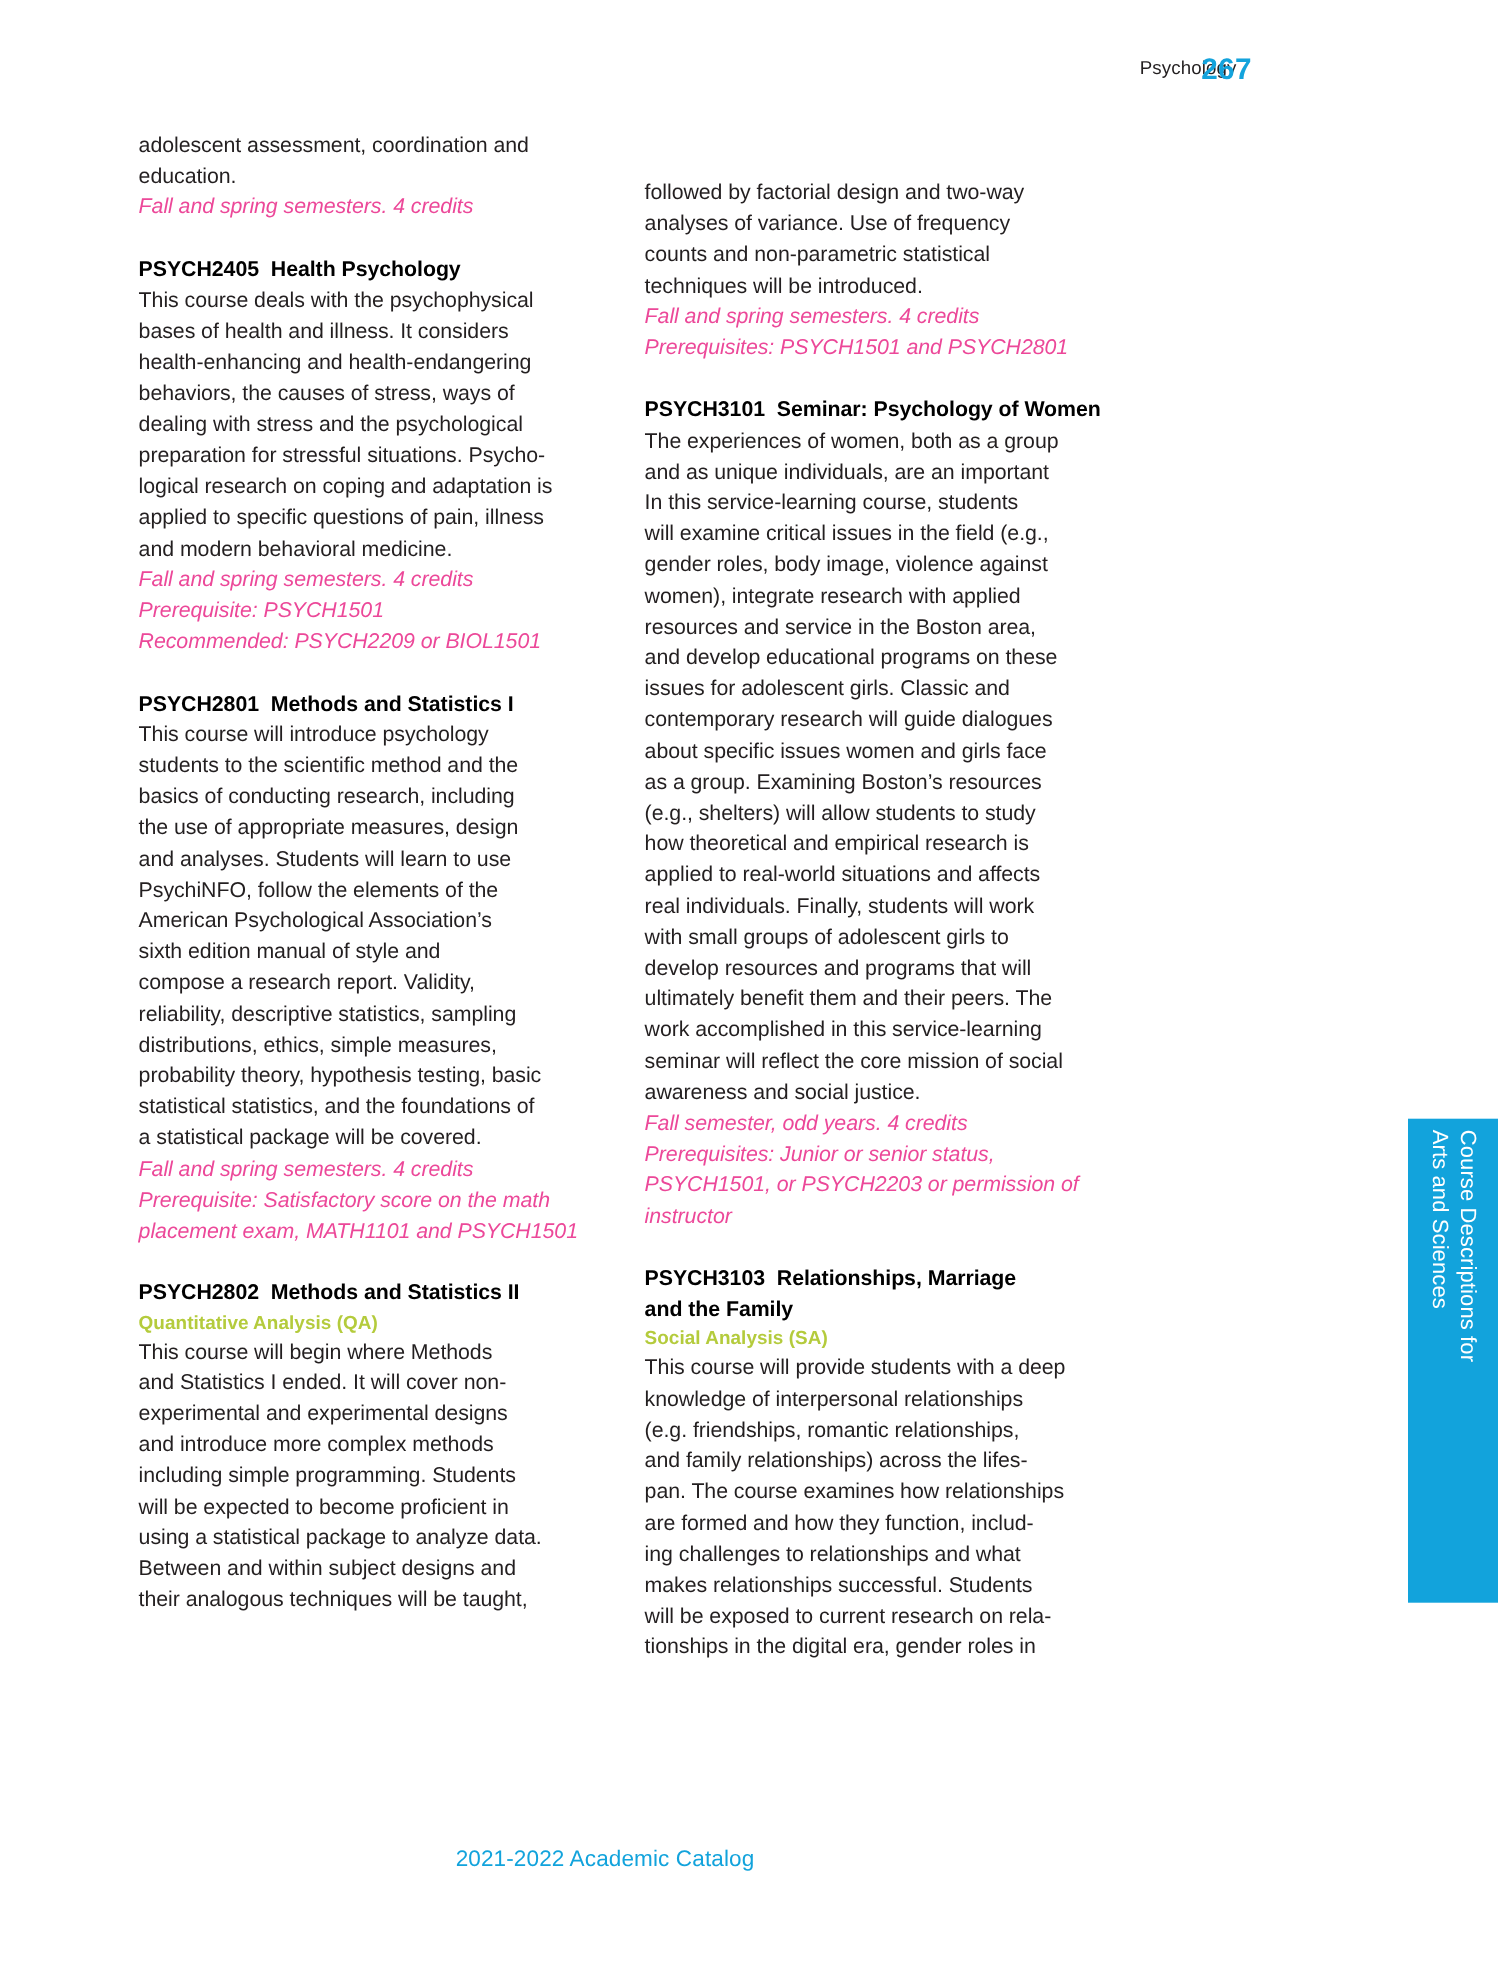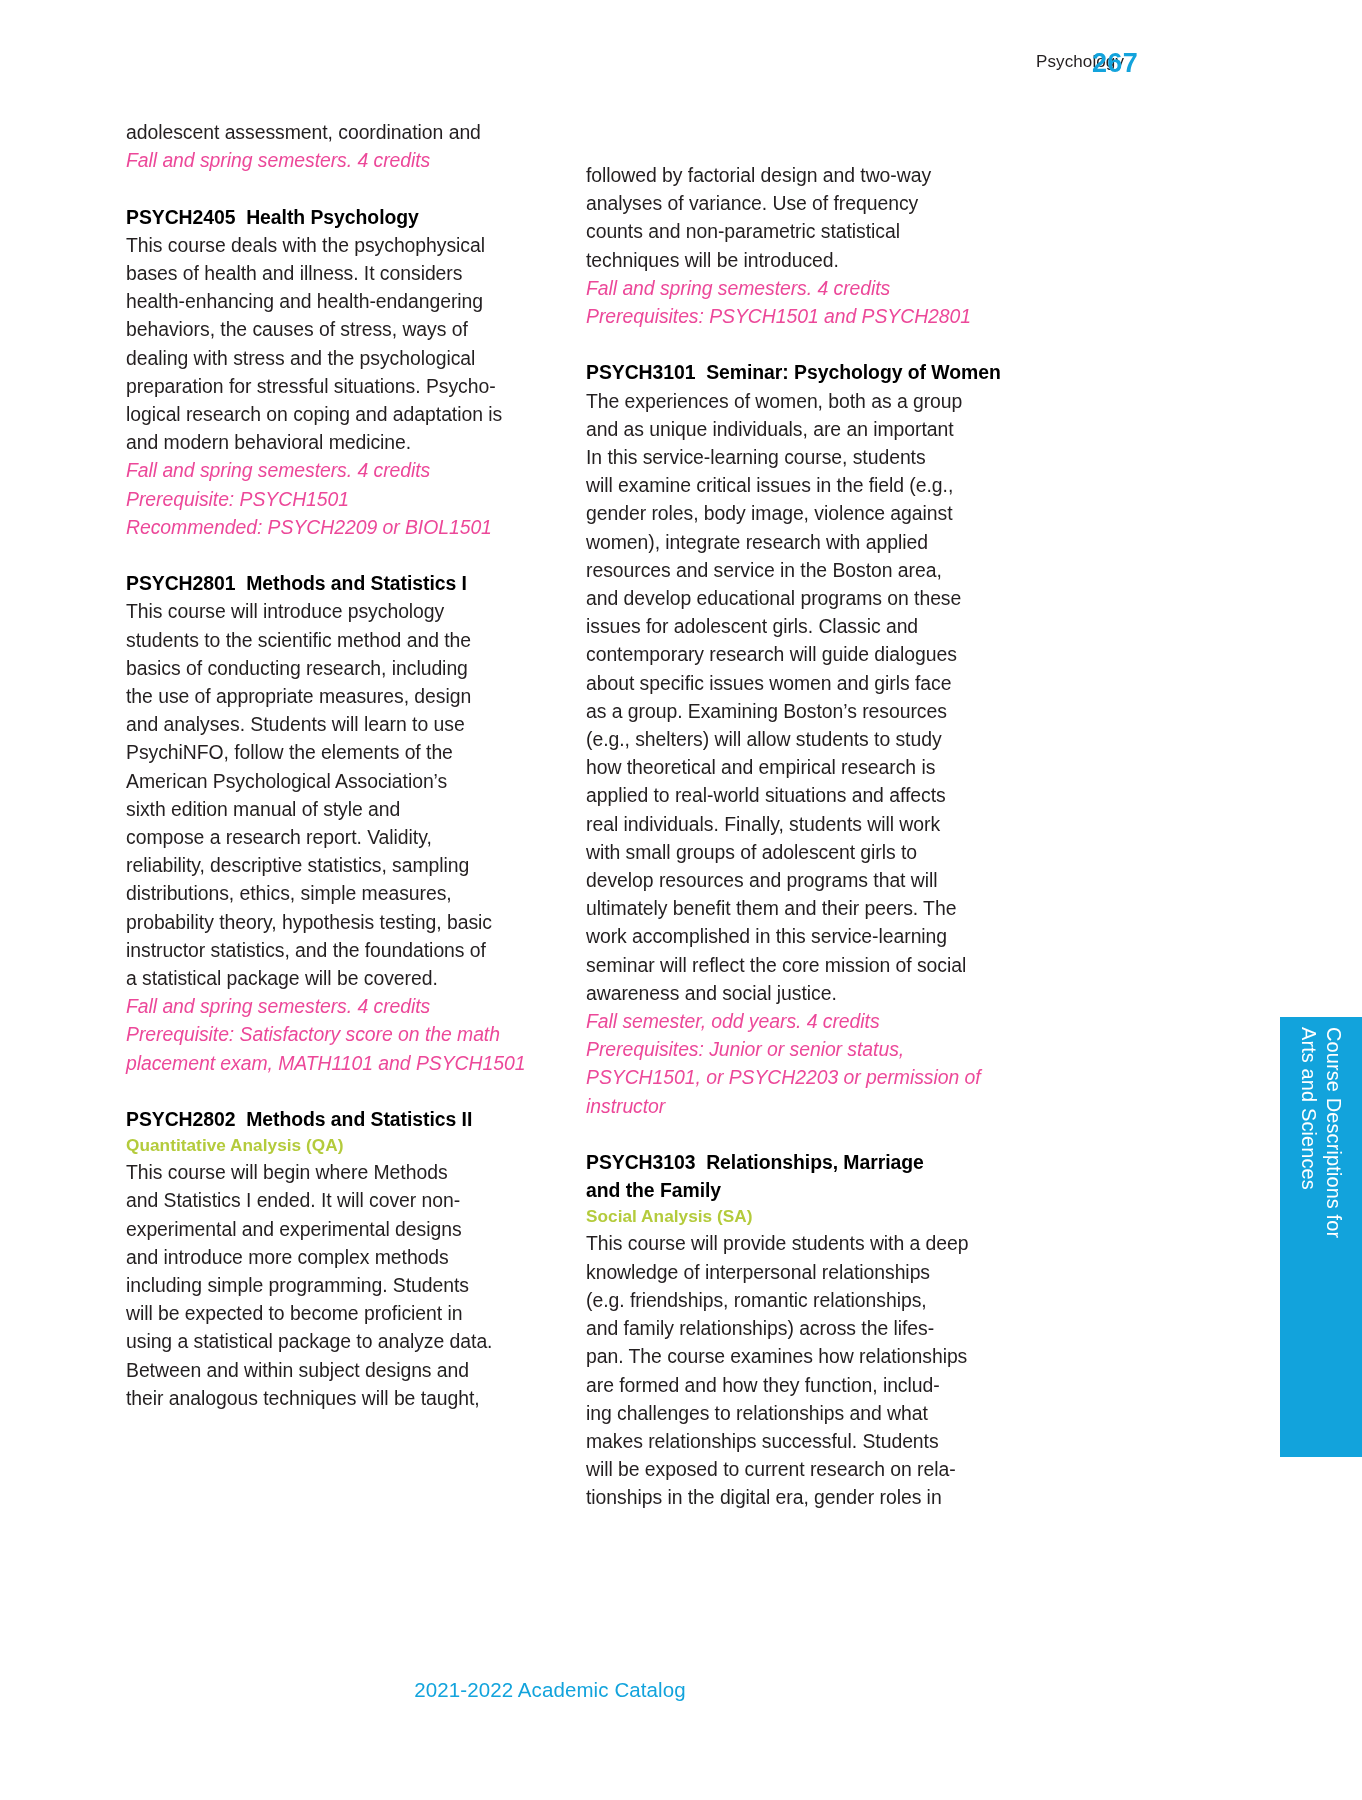--- a/index.html
+++ b/index.html
@@ -137,53 +137,55 @@
 
   <div class="running-head">Psychology</div>
   <div class="page-number">267</div>
 
   <div class="columns">
 
     <div class="col col-left">
 
       <div class="block">
         <div class="body-line">adolescent assessment, coordination and</div>
+        <div class="body-line">education.</div>
         <div class="ital-line">Fall and spring semesters. 4 credits</div>
       </div>
 
       <div class="block gap-before">
         <div class="course-title">PSYCH2405  Health Psychology</div>
         <div class="body-line">This course deals with the psychophysical</div>
         <div class="body-line">bases of health and illness. It considers</div>
         <div class="body-line">health-enhancing and health-endangering</div>
         <div class="body-line">behaviors, the causes of stress, ways of</div>
         <div class="body-line">dealing with stress and the psychological</div>
         <div class="body-line">preparation for stressful situations. Psycho-</div>
         <div class="body-line">logical research on coping and adaptation is</div>
+        <div class="body-line">applied to specific questions of pain, illness</div>
         <div class="body-line">and modern behavioral medicine.</div>
         <div class="ital-line">Fall and spring semesters. 4 credits</div>
         <div class="ital-line">Prerequisite: PSYCH1501</div>
         <div class="ital-line">Recommended: PSYCH2209 or BIOL1501</div>
       </div>
 
       <div class="block gap-before">
         <div class="course-title">PSYCH2801  Methods and Statistics I</div>
         <div class="body-line">This course will introduce psychology</div>
         <div class="body-line">students to the scientific method and the</div>
         <div class="body-line">basics of conducting research, including</div>
         <div class="body-line">the use of appropriate measures, design</div>
         <div class="body-line">and analyses. Students will learn to use</div>
         <div class="body-line">PsychiNFO, follow the elements of the</div>
         <div class="body-line">American Psychological Association’s</div>
         <div class="body-line">sixth edition manual of style and</div>
         <div class="body-line">compose a research report. Validity,</div>
         <div class="body-line">reliability, descriptive statistics, sampling</div>
         <div class="body-line">distributions, ethics, simple measures,</div>
         <div class="body-line">probability theory, hypothesis testing, basic</div>
-        <div class="body-line">instructor statistics, and the foundations of</div>
+        <div class="body-line">statistical statistics, and the foundations of</div>
         <div class="body-line">a statistical package will be covered.</div>
         <div class="ital-line">Fall and spring semesters. 4 credits</div>
         <div class="ital-line">Prerequisite: Satisfactory score on the math</div>
         <div class="ital-line">placement exam, MATH1101 and PSYCH1501</div>
       </div>
 
       <div class="block gap-before">
         <div class="course-title">PSYCH2802  Methods and Statistics II</div>
         <div class="attr-line">Quantitative Analysis (QA)</div>
         <div class="body-line">This course will begin where Methods</div>

